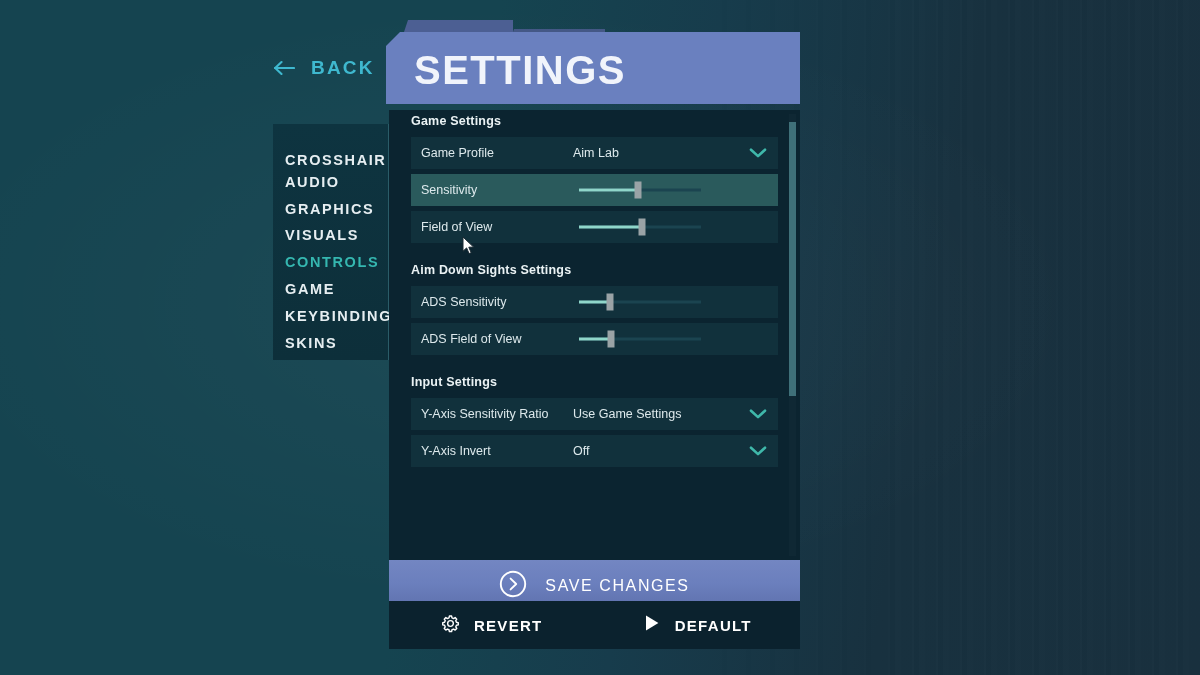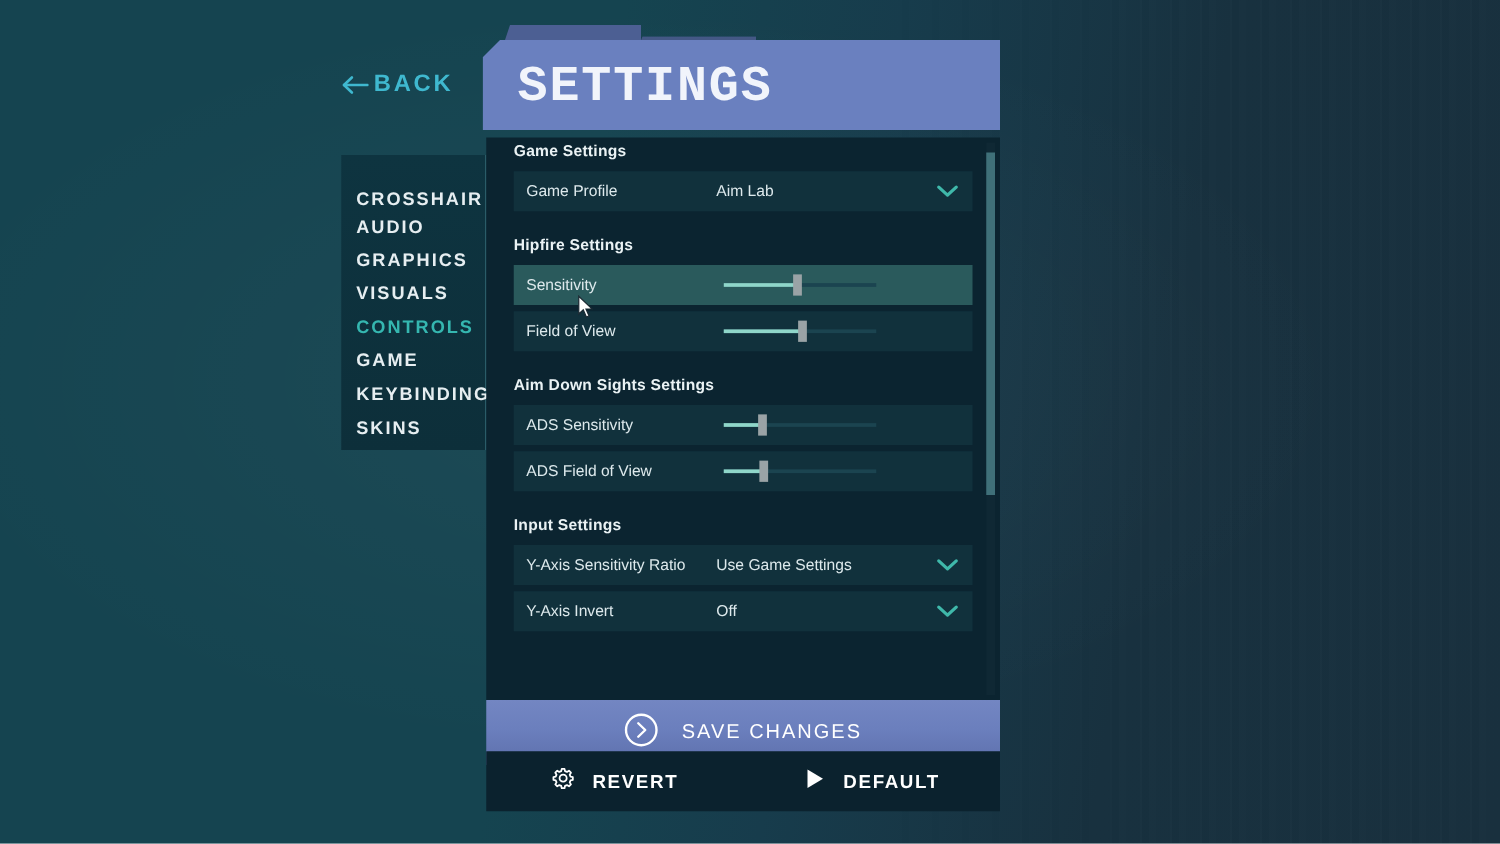--- a/index.html
+++ b/index.html
@@ -33,21 +33,21 @@
   }
   #bg-vignette {
     position: absolute; inset: 0;
     background: radial-gradient(ellipse 70% 65% at 42% 45%, rgba(255,255,255,0.035) 0%, rgba(0,0,0,0) 70%);
     pointer-events: none;
   }
 
   
   #back-button {
     position: absolute; left: 274px; top: 57px;
-    display: flex; align-items: center; gap: 4px;
+    display: flex; align-items: center; gap: 16px;
     color: #3fb8cf;
     cursor: pointer;
     user-select: none;
   }
   #back-button .arrow {
     display: block; width: 21px; height: 16px;
     position: relative;
   }
   #back-button .arrow svg { display:block; }
   #back-label {
@@ -66,21 +66,20 @@
     position: absolute; left: 505px; top: 29px;
     width: 100px; height: 24px;
     background: #445886;
     clip-path: polygon(9px 0, 100% 0, 100% 100%, 0 100%);
   }
   #header-banner {
     position: absolute; left: 386px; top: 32px;
     width: 414px; height: 72px;
     background: #6a80bf;
     clip-path: polygon(14px 0, 100% 0, 100% 100%, 0 100%, 0 14px);
-    font-family: Liberation Mono, monospace;
   }
   #header-title {
     position: absolute; left: 28px; top: 16px;
     font-size: 40px; font-weight: 700; letter-spacing: 1.5px;
     color: #f1f4fb;
   }
 
   
   #sidebar {
     position: absolute; left: 273px; top: 124px;
@@ -258,21 +257,20 @@
         <div class="group-title">Game Settings</div>
         <div class="row">
           <div class="row-label">Game Profile</div>
           <div class="row-value">Aim Lab</div>
           <span class="chev">
             <svg width="18" height="11" viewBox="0 0 18 11">
               <path d="M2 2.2 L9 8.6 L16 2.2" stroke="#3fb8aa" stroke-width="2.6" fill="none" stroke-linecap="round" stroke-linejoin="round"></path>
             </svg>
           </span>
         </div>
-        <div class="group-title spaced">Hipfire Settings</div>
         <div class="row highlight">
           <div class="row-label">Sensitivity</div>
           <div class="slider">
             <div class="track-bg"></div>
             <div class="track-fill" style="width: 48%;"></div>
             <div class="handle" style="left: 48%;"></div>
           </div>
           <div class="num-wrap"></div>
         </div>
         <div class="row">

